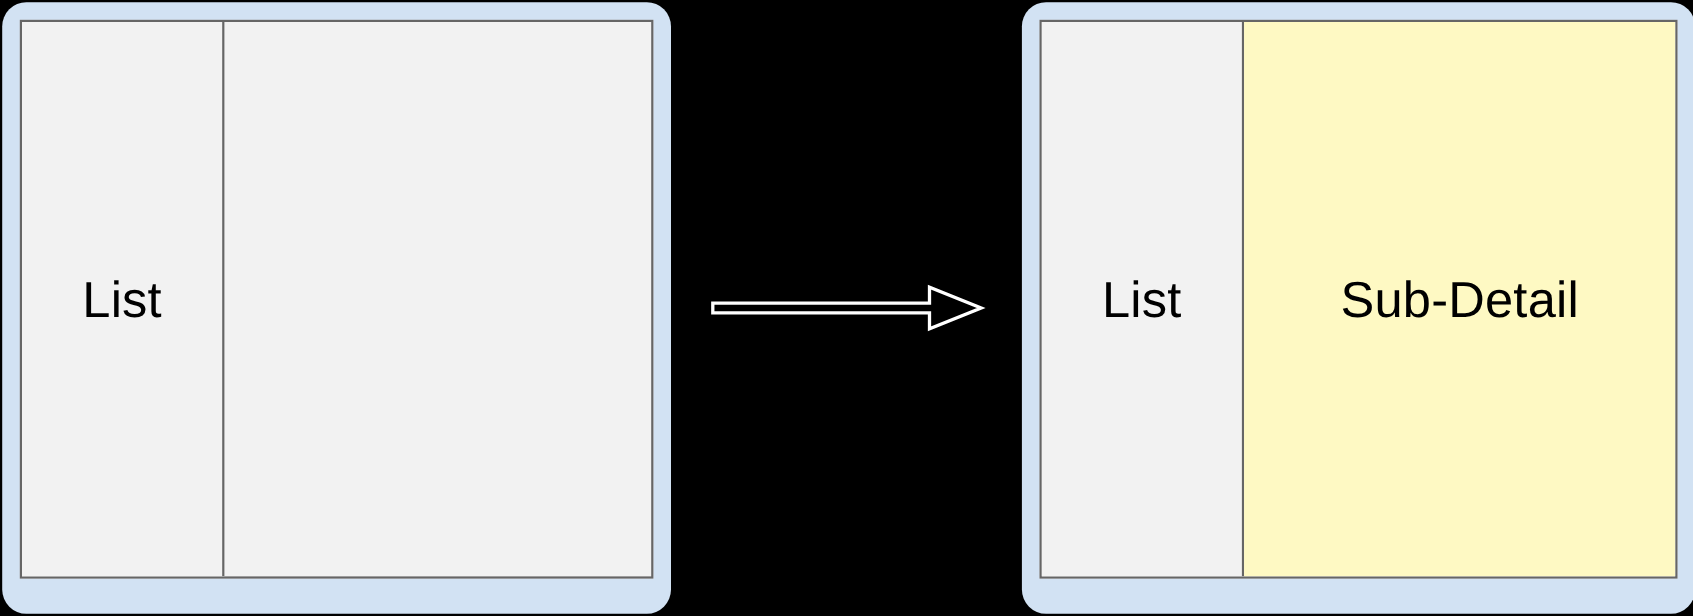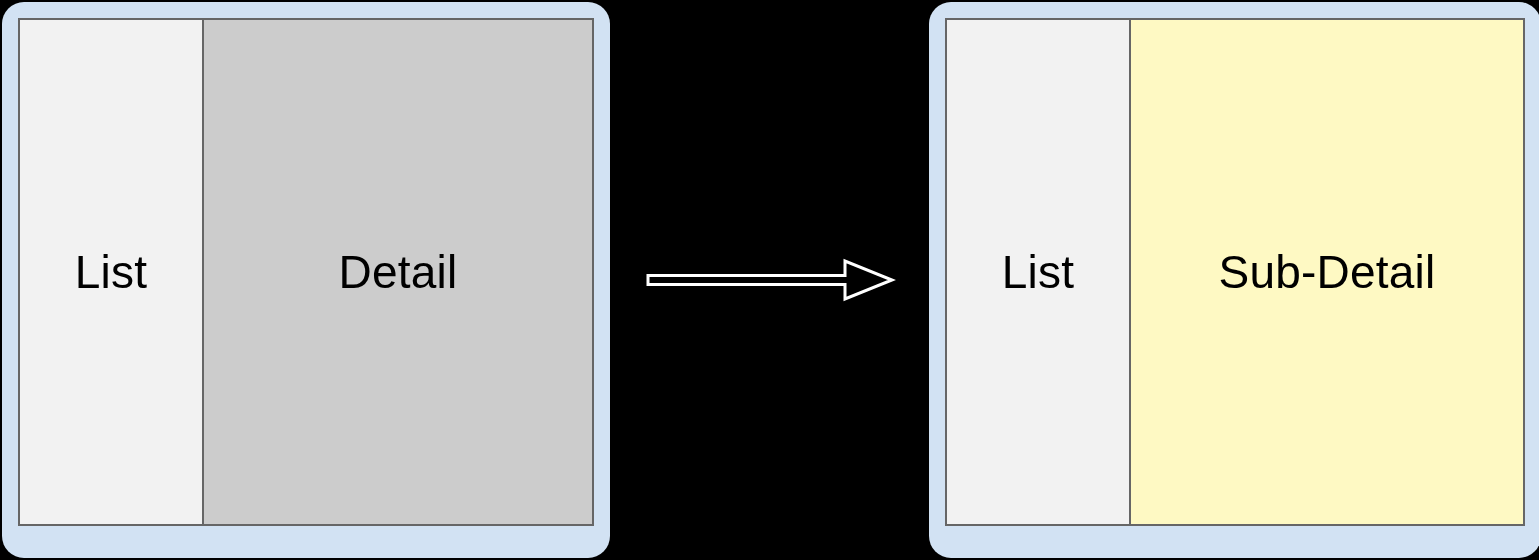--- a/index.html
+++ b/index.html
@@ -97,23 +97,20 @@
 </head>
 <body>
 
 <div class="stage">
 
   <div class="panel" id="panel-left">
     <div class="panel-screen">
       <div class="pane pane-list">
         <span>List</span>
       </div>
-      <div class="pane pane-detail">
-        <span>Detail</span>
-      </div>
     </div>
   </div>
 
   <div class="arrow-wrap">
     <svg width="262" height="74" viewBox="0 0 262 74">
       <path d="M 8 32.5 L 205 32.5 L 205 18 L 252 37 L 205 56 L 205 41.5 L 8 41.5 Z" fill="#000000" stroke="#ffffff" stroke-width="3" stroke-linejoin="miter" stroke-linecap="square"></path>
     </svg>
   </div>
 
   <div class="panel" id="panel-right">

